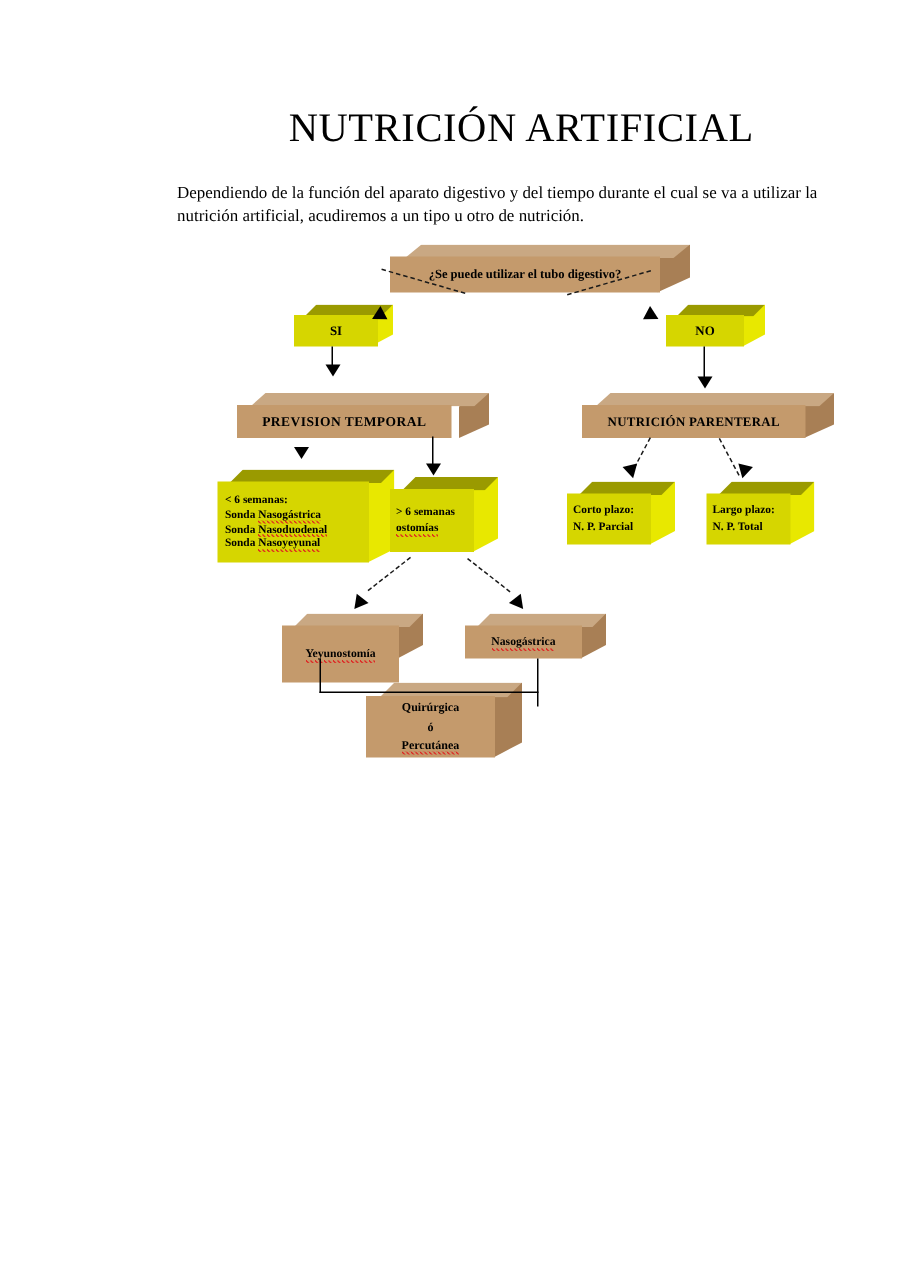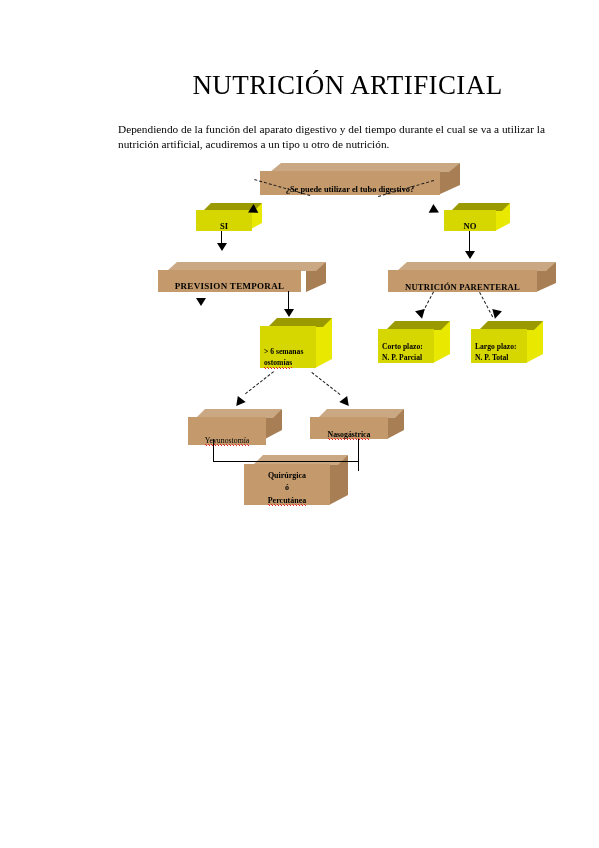--- a/index.html
+++ b/index.html
@@ -43,21 +43,21 @@
     position:absolute;
     box-sizing:border-box;
   }
   .box .face{
     position:absolute;
     left:0;
     box-sizing:border-box;
     display:flex;
     flex-direction:column;
     align-items:center;
-    justify-content:flex-end;
+    justify-content:center;
     text-align:center;
     color:#000;
     line-height:1.18;
     z-index:3;
   }
   .box .top{
     position:absolute;
     z-index:2;
   }
   .box .side{
@@ -187,20 +187,33 @@
       <span class="lbl">NUTRICIÓN PARENTERAL</span>
     </div>
   </div>
 
   <div class="dash" style="left:386px;top:292px;width:28px;transform:rotate(118deg);"></div>
   <div class="tip" style="left:368px;top:310px;transform:rotate(166deg);"></div>
 
   <div class="dash" style="left:432px;top:292px;width:28px;transform:rotate(62deg);"></div>
   <div class="tip" style="left:443px;top:310px;transform:rotate(-166deg);"></div>
 
+  <div class="box olive" style="left:97px;top:313px;width:118px;height:62px;">
+    <div class="top" style="left:8px;top:0;width:110px;height:9px;
+                clip-path:polygon(9px 0,110px 0,101px 9px,0 9px);"></div>
+    <div class="side" style="left:100px;top:0;width:18px;height:62px;
+                clip-path:polygon(18px 0,18px 53px,0 62px,0 9px);"></div>
+    <div class="face" style="left:0;top:8px;width:101px;height:54px;font-size:7.6px;font-weight:bold;
+                align-items:flex-start;padding-left:5px;justify-content:center;gap:1px;">
+      <span class="lbl">&lt; 6 semanas:</span>
+      <span class="lbl">Sonda <span class="sp">Nasogástrica</span></span>
+      <span class="lbl">Sonda <span class="sp">Nasoduodenal</span></span>
+      <span class="lbl">Sonda <span class="sp">Nasoyeyunal</span></span>
+    </div>
+  </div>
 
   <div class="box olive" style="left:212px;top:318px;width:72px;height:50px;">
     <div class="top" style="left:8px;top:0;width:64px;height:9px;
                 clip-path:polygon(9px 0,64px 0,55px 9px,0 9px);"></div>
     <div class="side" style="left:55px;top:0;width:17px;height:50px;
                 clip-path:polygon(17px 0,17px 41px,0 50px,0 9px);"></div>
     <div class="face" style="left:0;top:8px;width:56px;height:42px;font-size:7.6px;font-weight:bold;
                 align-items:flex-start;padding-left:4px;gap:2px;">
       <span class="lbl">&gt; 6 semanas</span>
       <span class="lbl"><span class="sp">ostomías</span></span>
@@ -235,21 +248,21 @@
       <span class="lbl">Corto plazo:</span>
       <span class="lbl">N. P. Parcial</span>
     </div>
   </div>
 
   <div class="box tan" style="left:140px;top:409px;width:94px;height:30px;">
     <div class="top" style="left:8px;top:0;width:86px;height:9px;
                 clip-path:polygon(9px 0,86px 0,77px 9px,0 9px);"></div>
     <div class="side" style="left:77px;top:0;width:17px;height:30px;
                 clip-path:polygon(17px 0,17px 21px,0 30px,0 9px);"></div>
-    <div class="face" style="left:0;top:8px;width:78px;height:28px;font-size:7.8px;font-weight:normal;">
+    <div class="face" style="left:0;top:8px;width:78px;height:38px;font-size:7.8px;font-weight:bold;">
       <span class="lbl"><span class="sp">Yeyunostomía</span></span>
     </div>
   </div>
 
   <div class="box tan" style="left:262px;top:409px;width:94px;height:30px;">
     <div class="top" style="left:8px;top:0;width:86px;height:9px;
                 clip-path:polygon(9px 0,86px 0,77px 9px,0 9px);"></div>
     <div class="side" style="left:77px;top:0;width:17px;height:30px;
                 clip-path:polygon(17px 0,17px 21px,0 30px,0 9px);"></div>
     <div class="face" style="left:0;top:8px;width:78px;height:22px;font-size:7.8px;font-weight:bold;">

